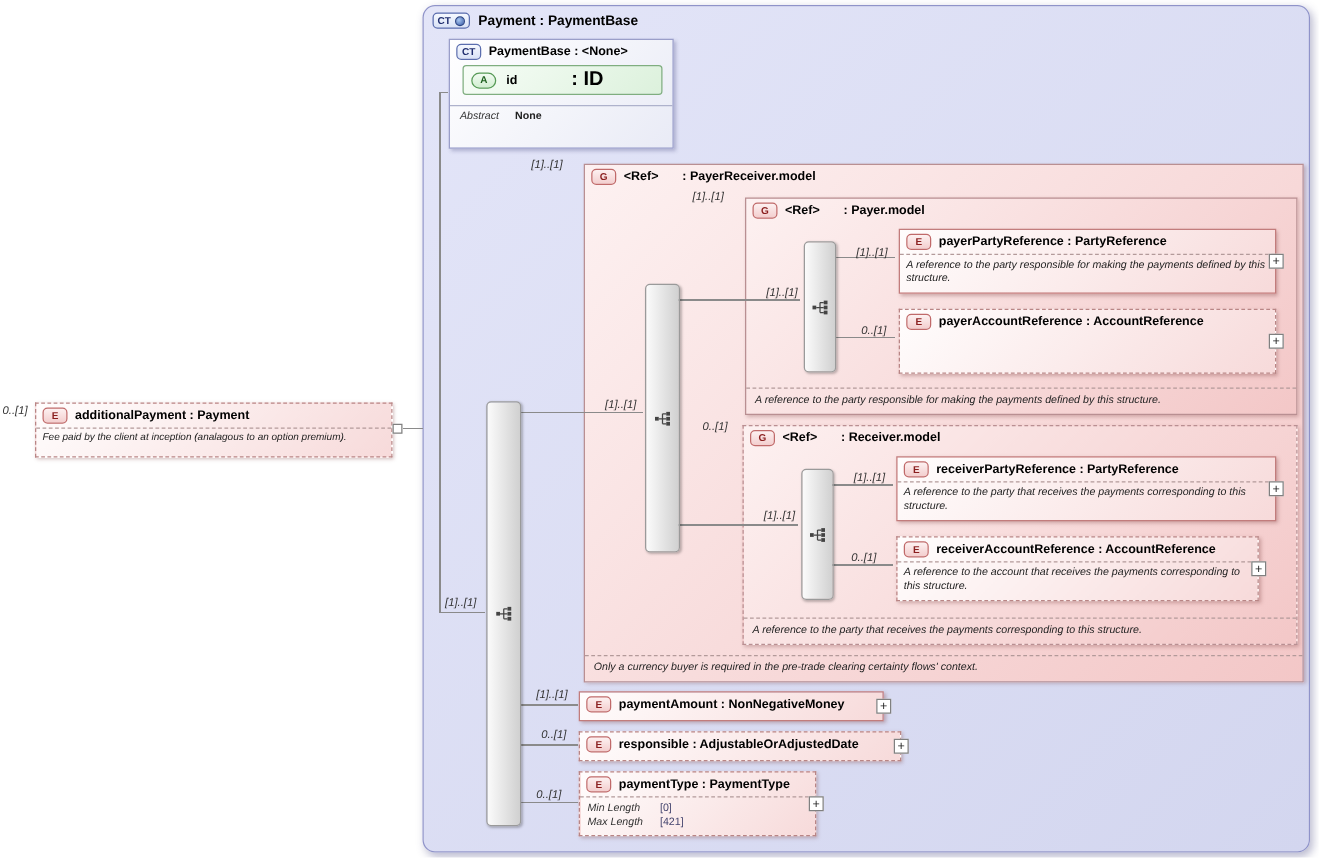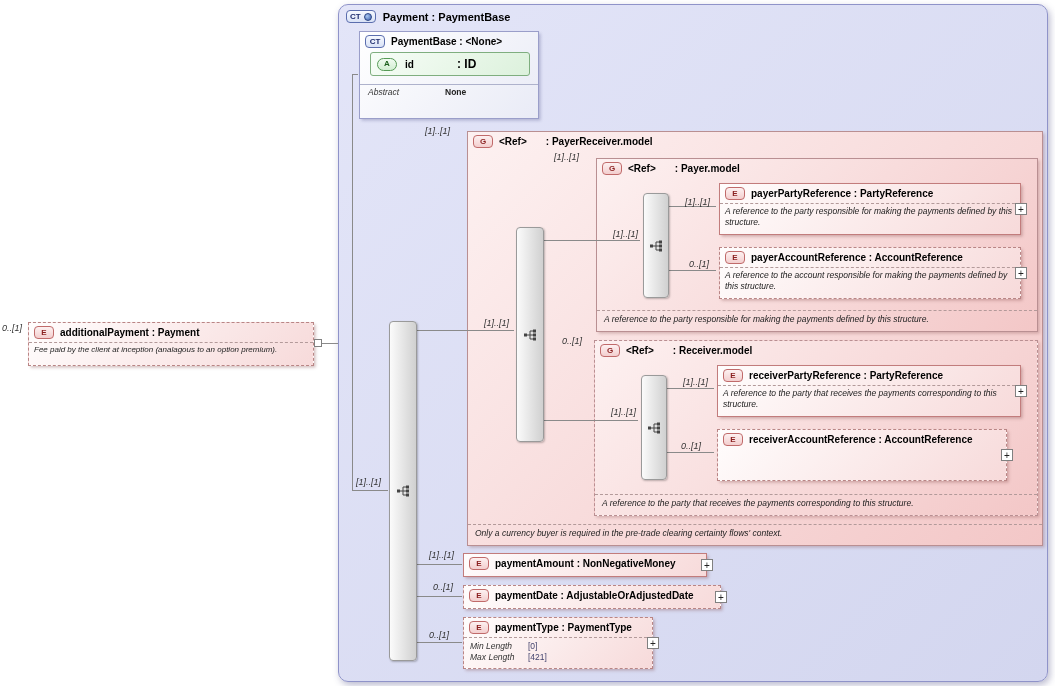--- a/index.html
+++ b/index.html
@@ -19,22 +19,22 @@
   .ct-container { position:absolute; background:linear-gradient(135deg,#e3e5f8,#d3d6ef);
                   border:1px solid #8f93c9; border-radius:10px; box-shadow:2px 3px 7px rgba(60,60,120,.35); }
   .ct-header { position:absolute; left:7px; top:5px; display:flex; align-items:center; gap:7px; }
   .root-title { font-size:11px; font-weight:bold; color:#000; white-space:nowrap; }
 
   .base-box { position:absolute; border:1px solid #9a9ec9; background:linear-gradient(135deg,#ffffff,#e9ebf6);
               box-shadow:1.5px 1.5px 3px rgba(60,60,120,.3); display:flex; flex-direction:column; }
   .attr-box { margin:1px 8px 8px 10px; height:24px; border:1px solid #7fae7f; border-radius:3px;
               background:linear-gradient(135deg,#f7fdf7,#dcf1dc); display:flex; align-items:center; gap:8px; padding:0 6px; }
   .attr-name { font-size:10px; font-weight:bold; width:44px; }
-  .attr-type { font-size:12px; font-weight:bold; }
-  .props-row { border-top:1px solid #aeb2cc; padding:2px 8px 1px; display:flex; font-size:8.5px;gap:33px; }
+  .attr-type { font-size:16px; font-weight:bold; }
+  .props-row { border-top:1px solid #aeb2cc; padding:2px 8px 1px; display:flex; font-size:8.5px; }
   .props-label { font-style:italic; color:#333; width:44px; }
   .props-value { font-weight:bold; color:#222; }
   .base-annot { flex:1; border-top:1px dashed #a8abc4; padding:3px 6px; font-style:italic; font-size:8px; color:#222; }
 
   .card { position:absolute; border:1px solid #c27c7c; background:linear-gradient(135deg,#fffdfd 0%,#f7dada 100%);
           box-shadow:1.5px 1.5px 3px rgba(120,60,60,.35); display:flex; flex-direction:column; cursor:pointer; }
   .card.dashed { border-style:dashed; border-color:#b98585; }
   .card-header { display:flex; align-items:center; gap:6px; padding:3px 5px; overflow:hidden; }
   .box-title { font-size:10px; font-weight:bold; color:#000; white-space:nowrap; }
   .type-label { margin-left:13px;text-align:center; }
@@ -161,21 +161,20 @@
           <div class="card-annot">A reference to the party responsible for making the payments defined by this structure.</div>
           <button class="expand-btn">+</button>
         </div>
 
         <div class="cardinality" style="left:92px;top:100px;">0..[1]</div>
         <div class="card dashed" style="left:122px;top:88px;width:302px;height:52px;">
           <div class="card-header">
             <span class="badge badge-e">E</span>
             <span class="box-title">payerAccountReference : AccountReference</span>
           </div>
-          <div class="card-annot">A reference to the account responsible for making the payments defined by this structure.</div>
           <button class="expand-btn">+</button>
         </div>
 
         <div class="group-annot">A reference to the party responsible for making the payments defined by this structure.</div>
       </div>
 
       <div class="cardinality" style="left:94px;top:204px;">0..[1]</div>
       <div class="group-box dashed" style="left:126px;top:208px;width:444px;height:176px;">
         <div class="card-header">
           <span class="badge badge-g">G</span>
@@ -202,20 +201,21 @@
           <div class="card-annot">A reference to the party that receives the payments corresponding to this structure.</div>
           <button class="expand-btn">+</button>
         </div>
 
         <div class="cardinality" style="left:86px;top:100px;">0..[1]</div>
         <div class="card dashed" style="left:122px;top:88px;width:290px;height:52px;">
           <div class="card-header">
             <span class="badge badge-e">E</span>
             <span class="box-title">receiverAccountReference : AccountReference</span>
           </div>
+          <div class="card-annot">A reference to the account that receives the payments corresponding to this structure.</div>
           <button class="expand-btn">+</button>
         </div>
 
         <div class="group-annot">A reference to the party that receives the payments corresponding to this structure.</div>
       </div>
 
       <div class="group-annot">Only a currency buyer is required in the pre-trade clearing certainty flows' context.</div>
     </div>
 
     <div class="cardinality" style="left:90px;top:545px;">[1]..[1]</div>
@@ -224,21 +224,21 @@
         <span class="badge badge-e">E</span>
         <span class="box-title">paymentAmount : NonNegativeMoney</span>
       </div>
       <button class="expand-btn">+</button>
     </div>
 
     <div class="cardinality" style="left:94px;top:577px;">0..[1]</div>
     <div class="card dashed" style="left:124px;top:580px;width:258px;height:24px;">
       <div class="card-header">
         <span class="badge badge-e">E</span>
-        <span class="box-title">paymentDate : AdjustableOrAdjustedDate</span>
+        <span class="box-title">responsible : AdjustableOrAdjustedDate</span>
       </div>
       <button class="expand-btn">+</button>
     </div>
 
     <div class="cardinality" style="left:90px;top:625px;">0..[1]</div>
     <div class="card dashed" style="left:124px;top:612px;width:190px;height:52px;">
       <div class="card-header">
         <span class="badge badge-e">E</span>
         <span class="box-title">paymentType : PaymentType</span>
       </div>

